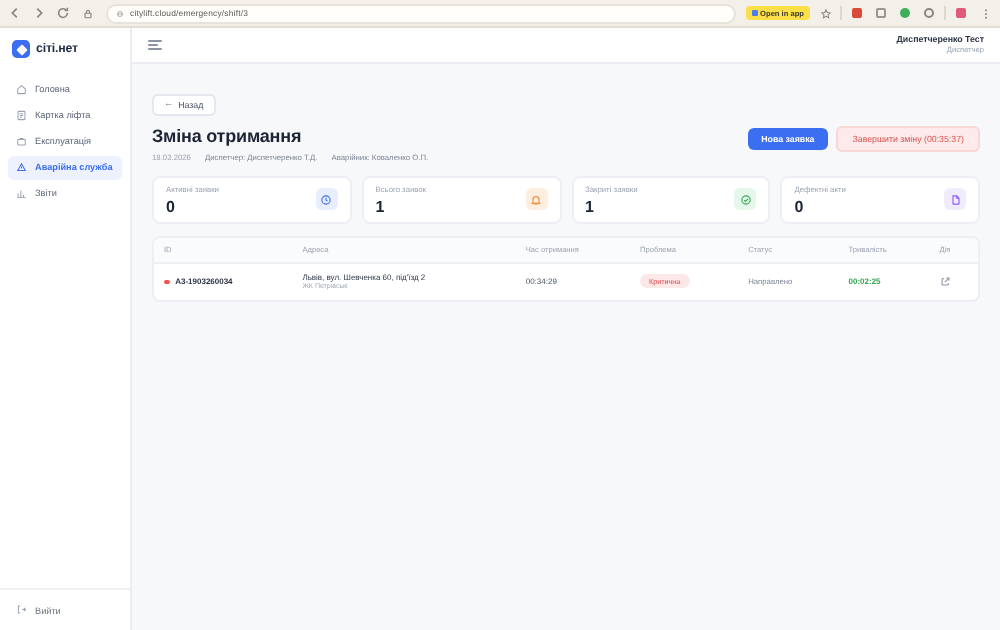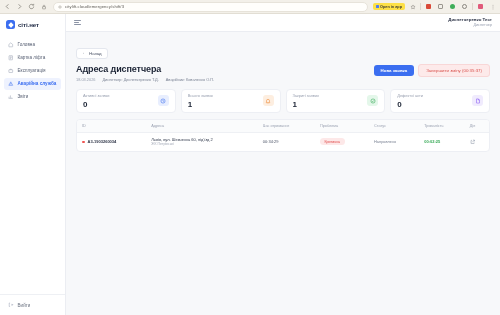--- a/index.html
+++ b/index.html
@@ -458,21 +458,21 @@
 
     <div class="content">
 
       <div class="back-btn">
         <span class="back-arrow">←</span>
         <span>Назад</span>
       </div>
 
       <div class="title-row">
         <div>
-          <div class="page-title">Адреса диспетчера</div>
+          <div class="page-title">Зміна отримання</div>
           <div class="meta-row">
             <span>18.03.2026</span>
             <span class="meta-strong">Диспетчер: Диспетчеренко Т.Д.</span>
             <span class="meta-strong">Аварійник: Коваленко О.П.</span>
           </div>
         </div>
         <div class="action-row">
           <div class="btn-primary">Нова заявка</div>
           <div class="btn-danger">Завершити зміну (00:35:37)</div>
         </div>

